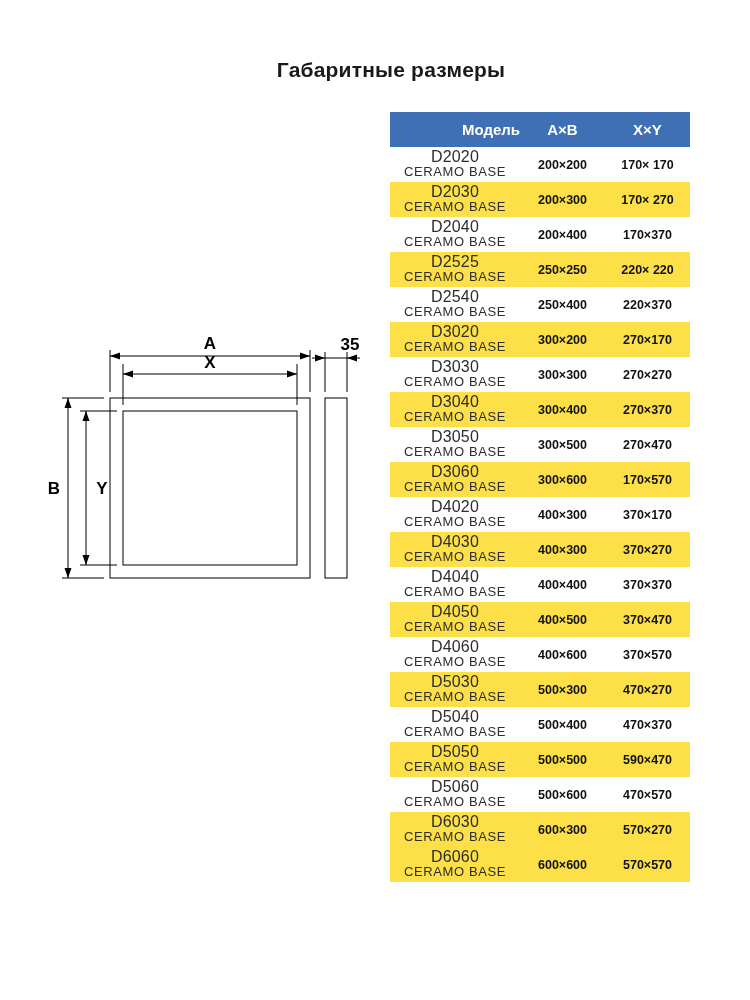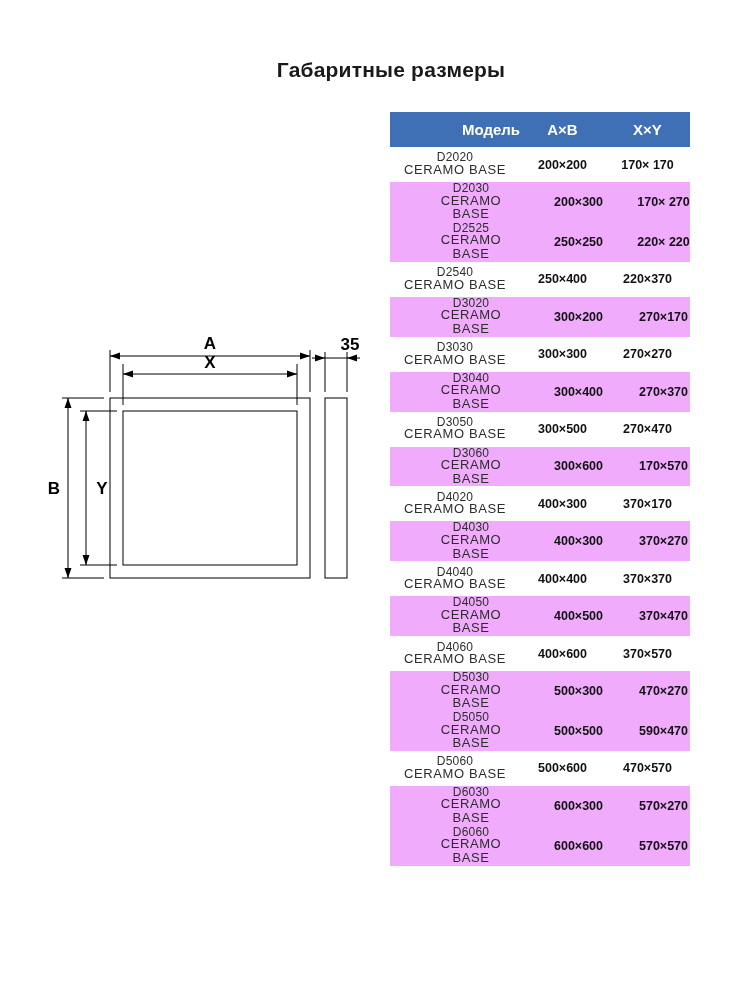--- a/index.html
+++ b/index.html
@@ -53,30 +53,30 @@
   .dim-table td {
     font-size: 12.5px;
     font-weight: bold;
     text-align: center;
     padding: 0;
     height: 35px;
     vertical-align: middle;
     color: #111111;
   }
   .dim-table tr.odd td { background: #ffffff; }
-  .dim-table tr.even td { background: #f0abfc; padding-left: 32px; }
+  .dim-table tr.even td { background: #fde047; }
 
   td.model-cell {
     font-weight: normal;
     line-height: 1.05;
     color: #2d2d2d;
   }
   .model-code {
     display: block;
-    font-size: 12px;
+    font-size: 16px;
     letter-spacing: 0.2px;
   }
   .model-sub {
     display: block;
     font-size: 13px;
     letter-spacing: 0.6px;
     position: relative;
     top: -1px;
   }
 
@@ -178,20 +178,28 @@
         <td>170× 170</td>
       </tr>
       <tr class="even">
         <td class="model-cell">
           <span class="model-code">D2030</span>
           <span class="model-sub">CERAMO BASE</span>
         </td>
         <td>200×300</td>
         <td>170× 270</td>
       </tr>
+      <tr class="odd">
+        <td class="model-cell">
+          <span class="model-code">D2040</span>
+          <span class="model-sub">CERAMO BASE</span>
+        </td>
+        <td>200×400</td>
+        <td>170×370</td>
+      </tr>
       <tr class="even">
         <td class="model-cell">
           <span class="model-code">D2525</span>
           <span class="model-sub">CERAMO BASE</span>
         </td>
         <td>250×250</td>
         <td>220× 220</td>
       </tr>
       <tr class="odd">
         <td class="model-cell">
@@ -282,20 +290,28 @@
         <td>370×570</td>
       </tr>
       <tr class="even">
         <td class="model-cell">
           <span class="model-code">D5030</span>
           <span class="model-sub">CERAMO BASE</span>
         </td>
         <td>500×300</td>
         <td>470×270</td>
       </tr>
+      <tr class="odd">
+        <td class="model-cell">
+          <span class="model-code">D5040</span>
+          <span class="model-sub">CERAMO BASE</span>
+        </td>
+        <td>500×400</td>
+        <td>470×370</td>
+      </tr>
       <tr class="even">
         <td class="model-cell">
           <span class="model-code">D5050</span>
           <span class="model-sub">CERAMO BASE</span>
         </td>
         <td>500×500</td>
         <td>590×470</td>
       </tr>
       <tr class="odd">
         <td class="model-cell">

